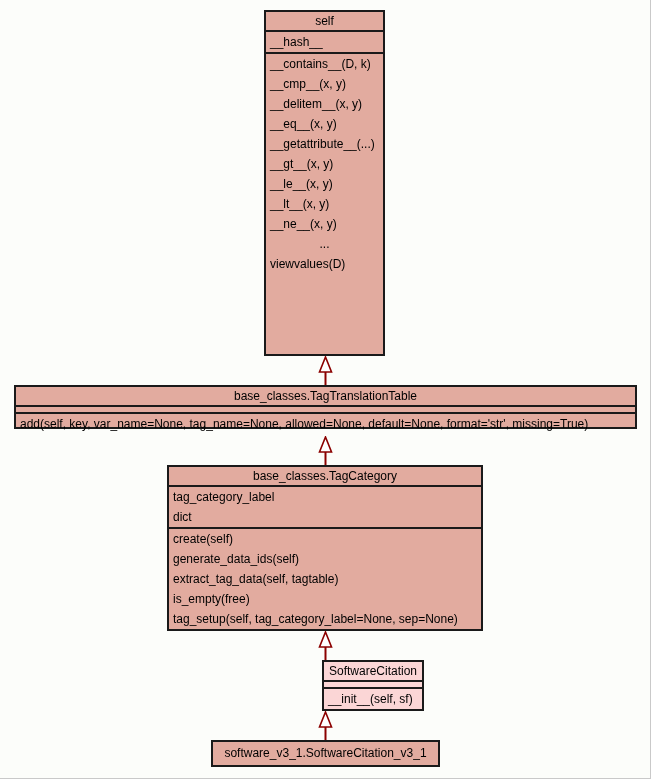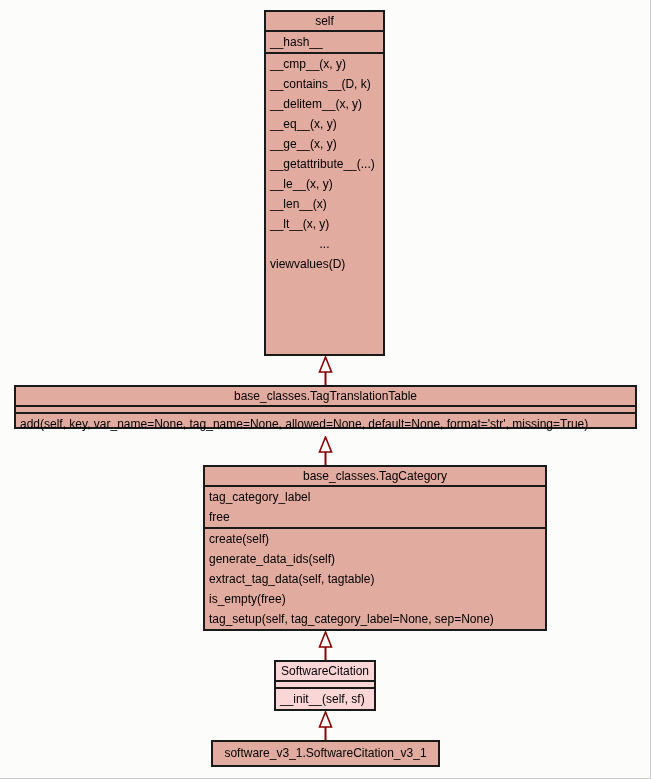--- a/index.html
+++ b/index.html
@@ -15,21 +15,21 @@
     overflow: hidden;
   }
   .uml-box {
     position: absolute;
     box-sizing: border-box;
     background: #e2ab9f;
     border: 2px solid #1a1a1a;
     color: #000;
     font-size: 12px;
   }
-  .uml-box.highlight { background: #fbd6d6; }
+  .uml-box.highlight { background: #fbd6d6; margin-left: 48px; }
   .uml-title {
     height: 18px;
     line-height: 18px;
     text-align: center;
     white-space: nowrap;
     overflow: hidden;
   }
   .compartment { border-top: 2px solid #1a1a1a; }
   .uml-empty { height: 5px; }
   .uml-row {
@@ -49,29 +49,29 @@
 <body>
 
 <div id="canvas">
 
   <div class="uml-box" style="left:264px; top:10px; width:121px; height:346px;">
     <div class="uml-title">self</div>
     <div class="compartment">
       <div class="uml-row">__hash__</div>
     </div>
     <div class="compartment">
+      <div class="uml-row">__contains__(D, k)</div>
       <div class="uml-row">__cmp__(x, y)</div>
-      <div class="uml-row">__contains__(D, k)</div>
       <div class="uml-row">__delitem__(x, y)</div>
       <div class="uml-row">__eq__(x, y)</div>
-      <div class="uml-row">__ge__(x, y)</div>
       <div class="uml-row">__getattribute__(...)</div>
+      <div class="uml-row">__gt__(x, y)</div>
       <div class="uml-row">__le__(x, y)</div>
-      <div class="uml-row">__len__(x)</div>
       <div class="uml-row">__lt__(x, y)</div>
+      <div class="uml-row">__ne__(x, y)</div>
       <div class="uml-row center">...</div>
       <div class="uml-row">viewvalues(D)</div>
     </div>
   </div>
 
   <div class="arrow" style="left:318px; top:356px;">
     <svg width="15" height="29" viewBox="0 0 15 29">
       <line x1="7.5" y1="16" x2="7.5" y2="29" stroke="#8b0000" stroke-width="2"></line>
       <polygon points="7.5,1 13.5,16 1.5,16" fill="#ffffff" stroke="#8b0000" stroke-width="1.6"></polygon>
     </svg>
@@ -87,25 +87,25 @@
     </div>
   </div>
 
   <div class="arrow" style="left:318px; top:436px;">
     <svg width="15" height="29" viewBox="0 0 15 29">
       <line x1="7.5" y1="16" x2="7.5" y2="29" stroke="#8b0000" stroke-width="2"></line>
       <polygon points="7.5,1 13.5,16 1.5,16" fill="#ffffff" stroke="#8b0000" stroke-width="1.6"></polygon>
     </svg>
   </div>
 
-  <div class="uml-box" style="left:167px; top:465px; width:344px; height:166px;margin-left:36px;">
+  <div class="uml-box" style="left:167px; top:465px; width:316px; height:166px;">
     <div class="uml-title">base_classes.TagCategory</div>
     <div class="compartment">
       <div class="uml-row">tag_category_label</div>
-      <div class="uml-row">free</div>
+      <div class="uml-row">dict</div>
     </div>
     <div class="compartment">
       <div class="uml-row">create(self)</div>
       <div class="uml-row">generate_data_ids(self)</div>
       <div class="uml-row">extract_tag_data(self, tagtable)</div>
       <div class="uml-row">is_empty(free)</div>
       <div class="uml-row">tag_setup(self, tag_category_label=None, sep=None)</div>
     </div>
   </div>
 

